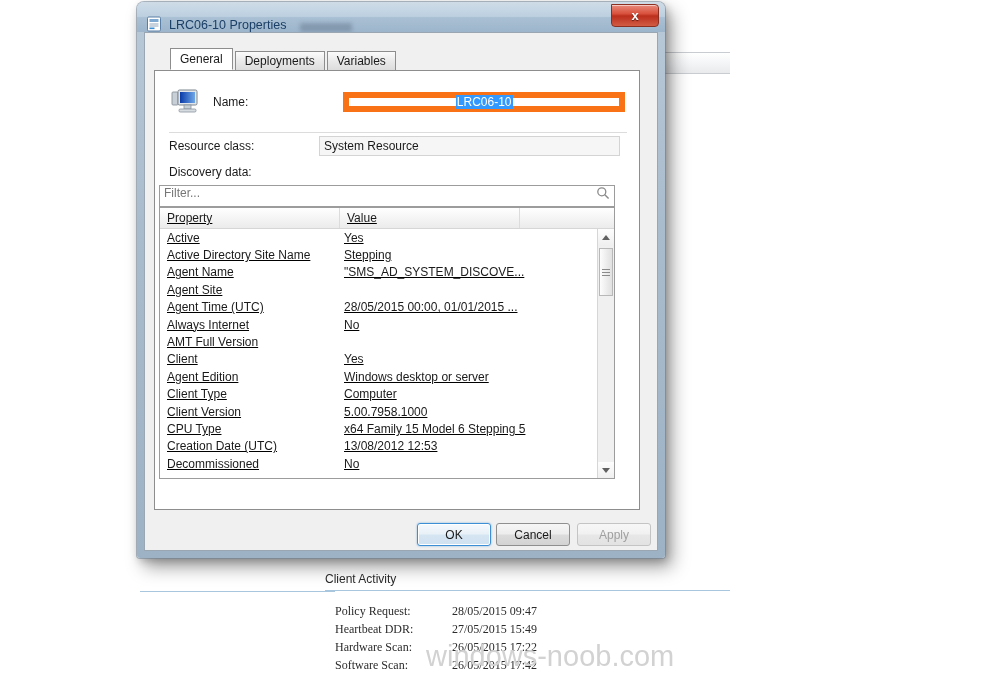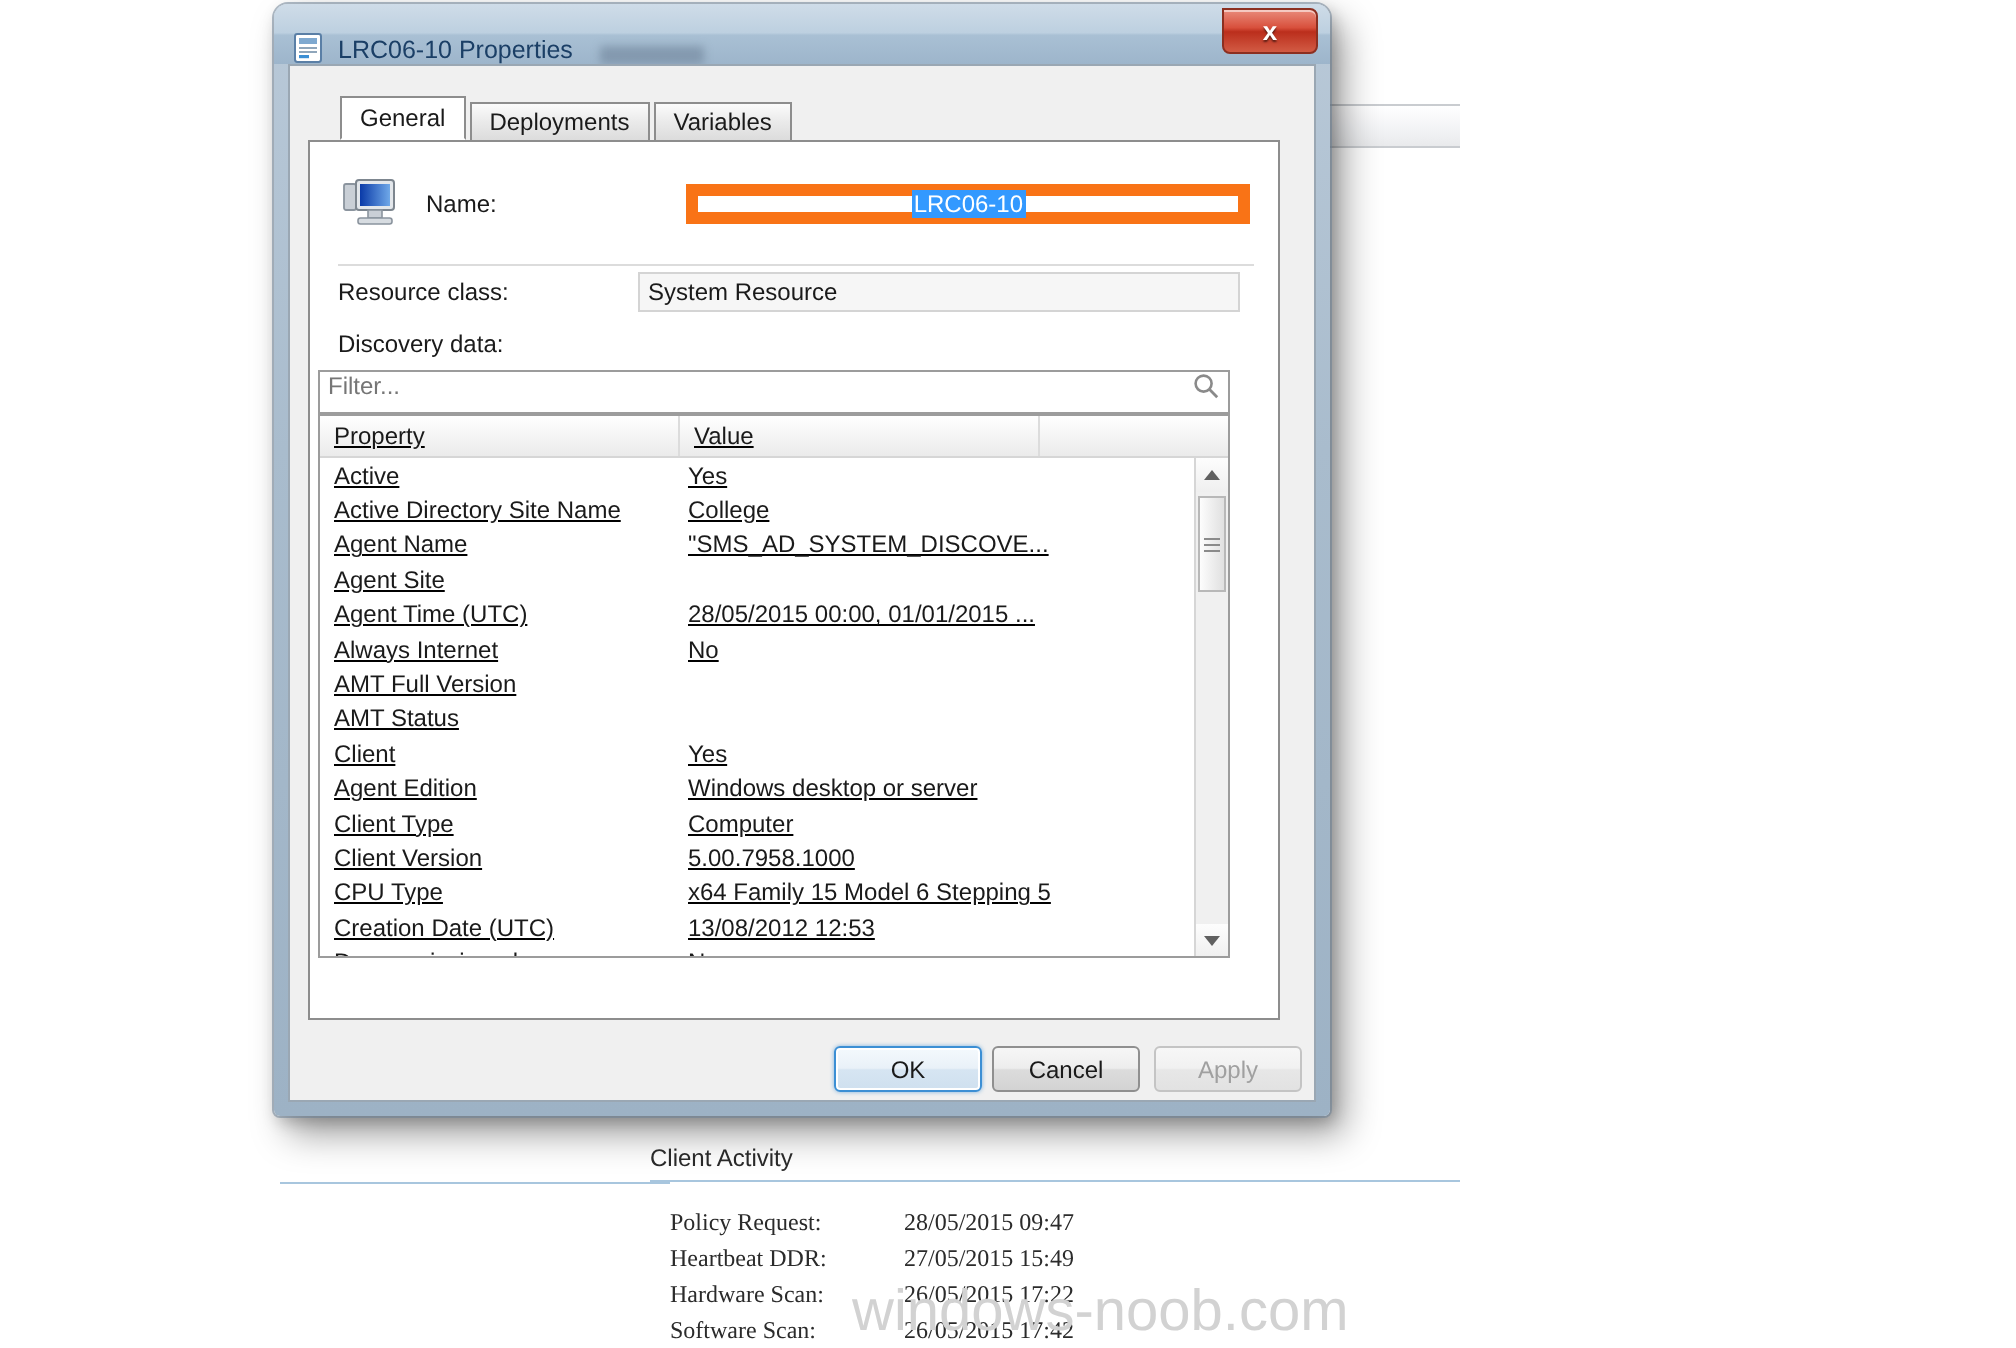--- a/index.html
+++ b/index.html
@@ -561,44 +561,40 @@
             <div class="gh gh-extra"></div>
           </div>
 
           <div class="grid-body">
             <div class="grow">
               <span class="gc-prop">Active</span>
               <span class="gc-val">Yes</span>
             </div>
             <div class="grow">
               <span class="gc-prop">Active Directory Site Name</span>
-              <span class="gc-val">College</span>
+              <span class="gc-val">Stepping</span>
             </div>
             <div class="grow">
               <span class="gc-prop">Agent Name</span>
               <span class="gc-val">"SMS_AD_SYSTEM_DISCOVE...</span>
             </div>
             <div class="grow">
               <span class="gc-prop">Agent Site</span>
               <span class="gc-val"></span>
             </div>
             <div class="grow">
               <span class="gc-prop">Agent Time (UTC)</span>
               <span class="gc-val">28/05/2015 00:00, 01/01/2015 ...</span>
             </div>
             <div class="grow">
               <span class="gc-prop">Always Internet</span>
               <span class="gc-val">No</span>
             </div>
             <div class="grow">
               <span class="gc-prop">AMT Full Version</span>
-              <span class="gc-val"></span>
-            </div>
-            <div class="grow">
-              <span class="gc-prop">AMT Status</span>
               <span class="gc-val"></span>
             </div>
             <div class="grow">
               <span class="gc-prop">Client</span>
               <span class="gc-val">Yes</span>
             </div>
             <div class="grow">
               <span class="gc-prop">Agent Edition</span>
               <span class="gc-val">Windows desktop or server</span>
             </div>

